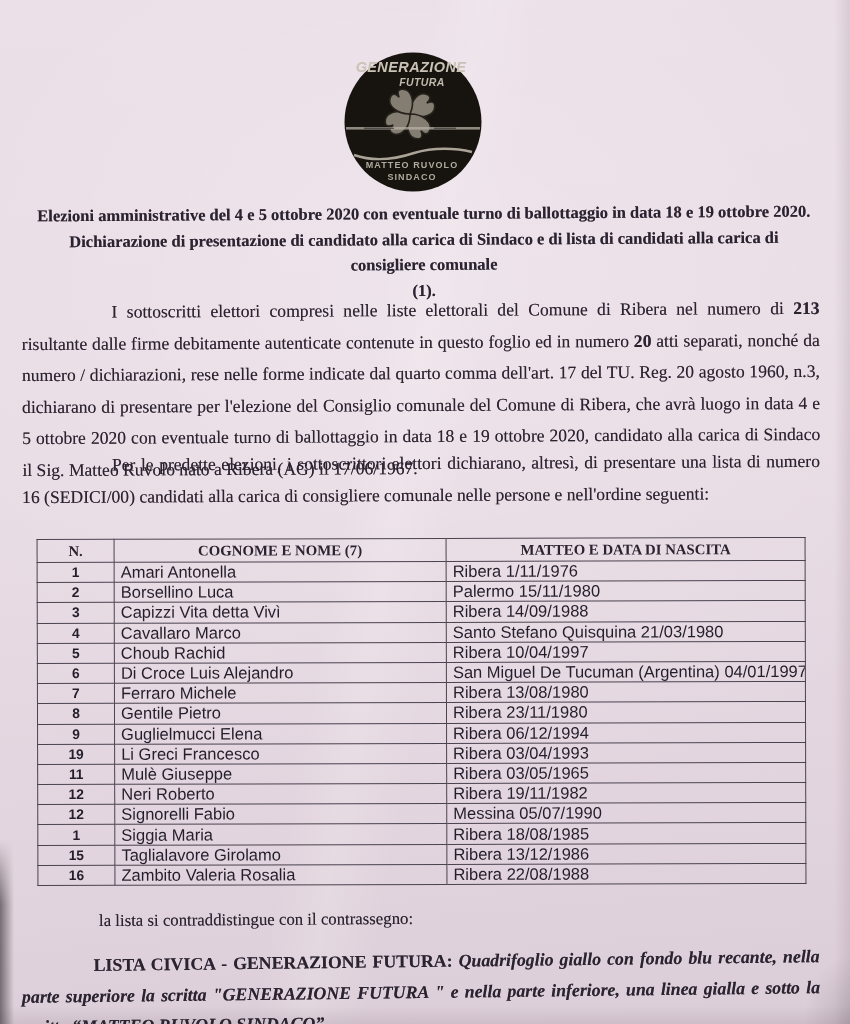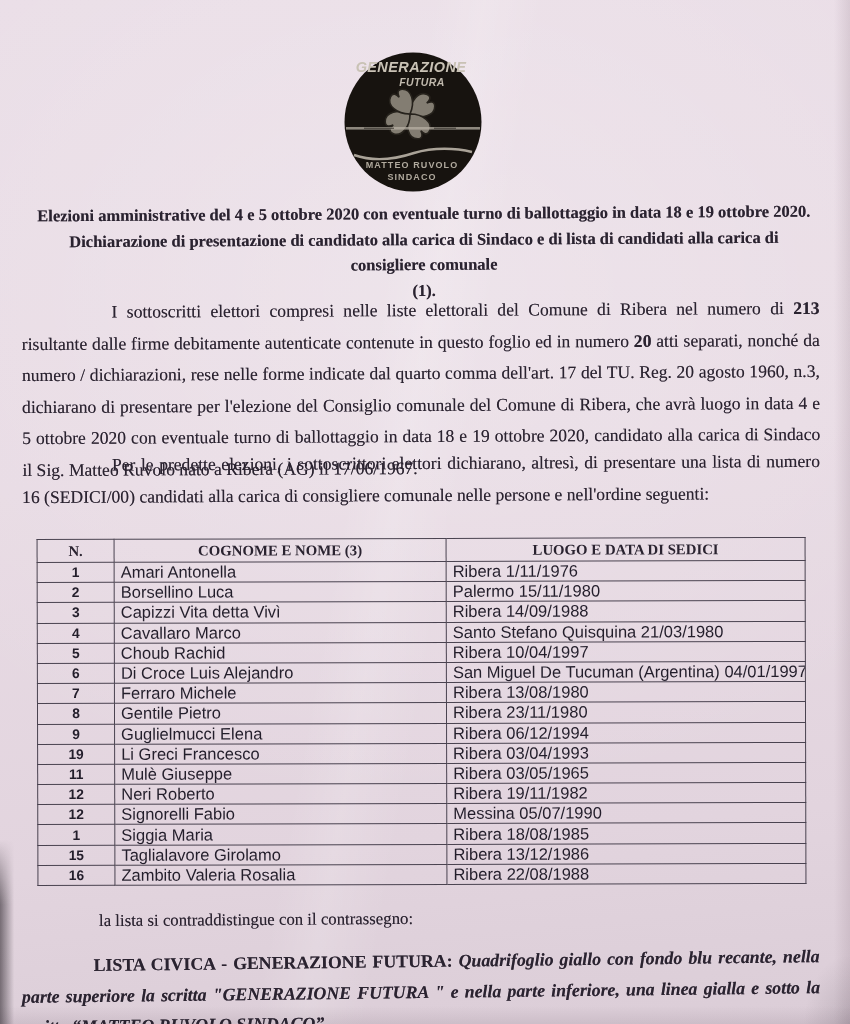--- a/index.html
+++ b/index.html
@@ -125,22 +125,22 @@
   <div class="table-wrap">
     <table class="cand">
       <colgroup>
           <col class="c-n">
           <col class="c-name">
           <col class="c-birth">
         </colgroup>
       <thead>
         <tr>
           <th>N.</th>
-          <th>COGNOME E NOME (3)</th>
-          <th>LUOGO E DATA DI SEDICI</th>
+          <th>COGNOME E NOME (7)</th>
+          <th>MATTEO E DATA DI NASCITA</th>
         </tr>
       </thead>
       <tbody>
         <tr>
             <td class="num">1</td>
             <td>Amari Antonella</td>
             <td>Ribera 1/11/1976</td>
           </tr>
         <tr>
             <td class="num">2</td>

